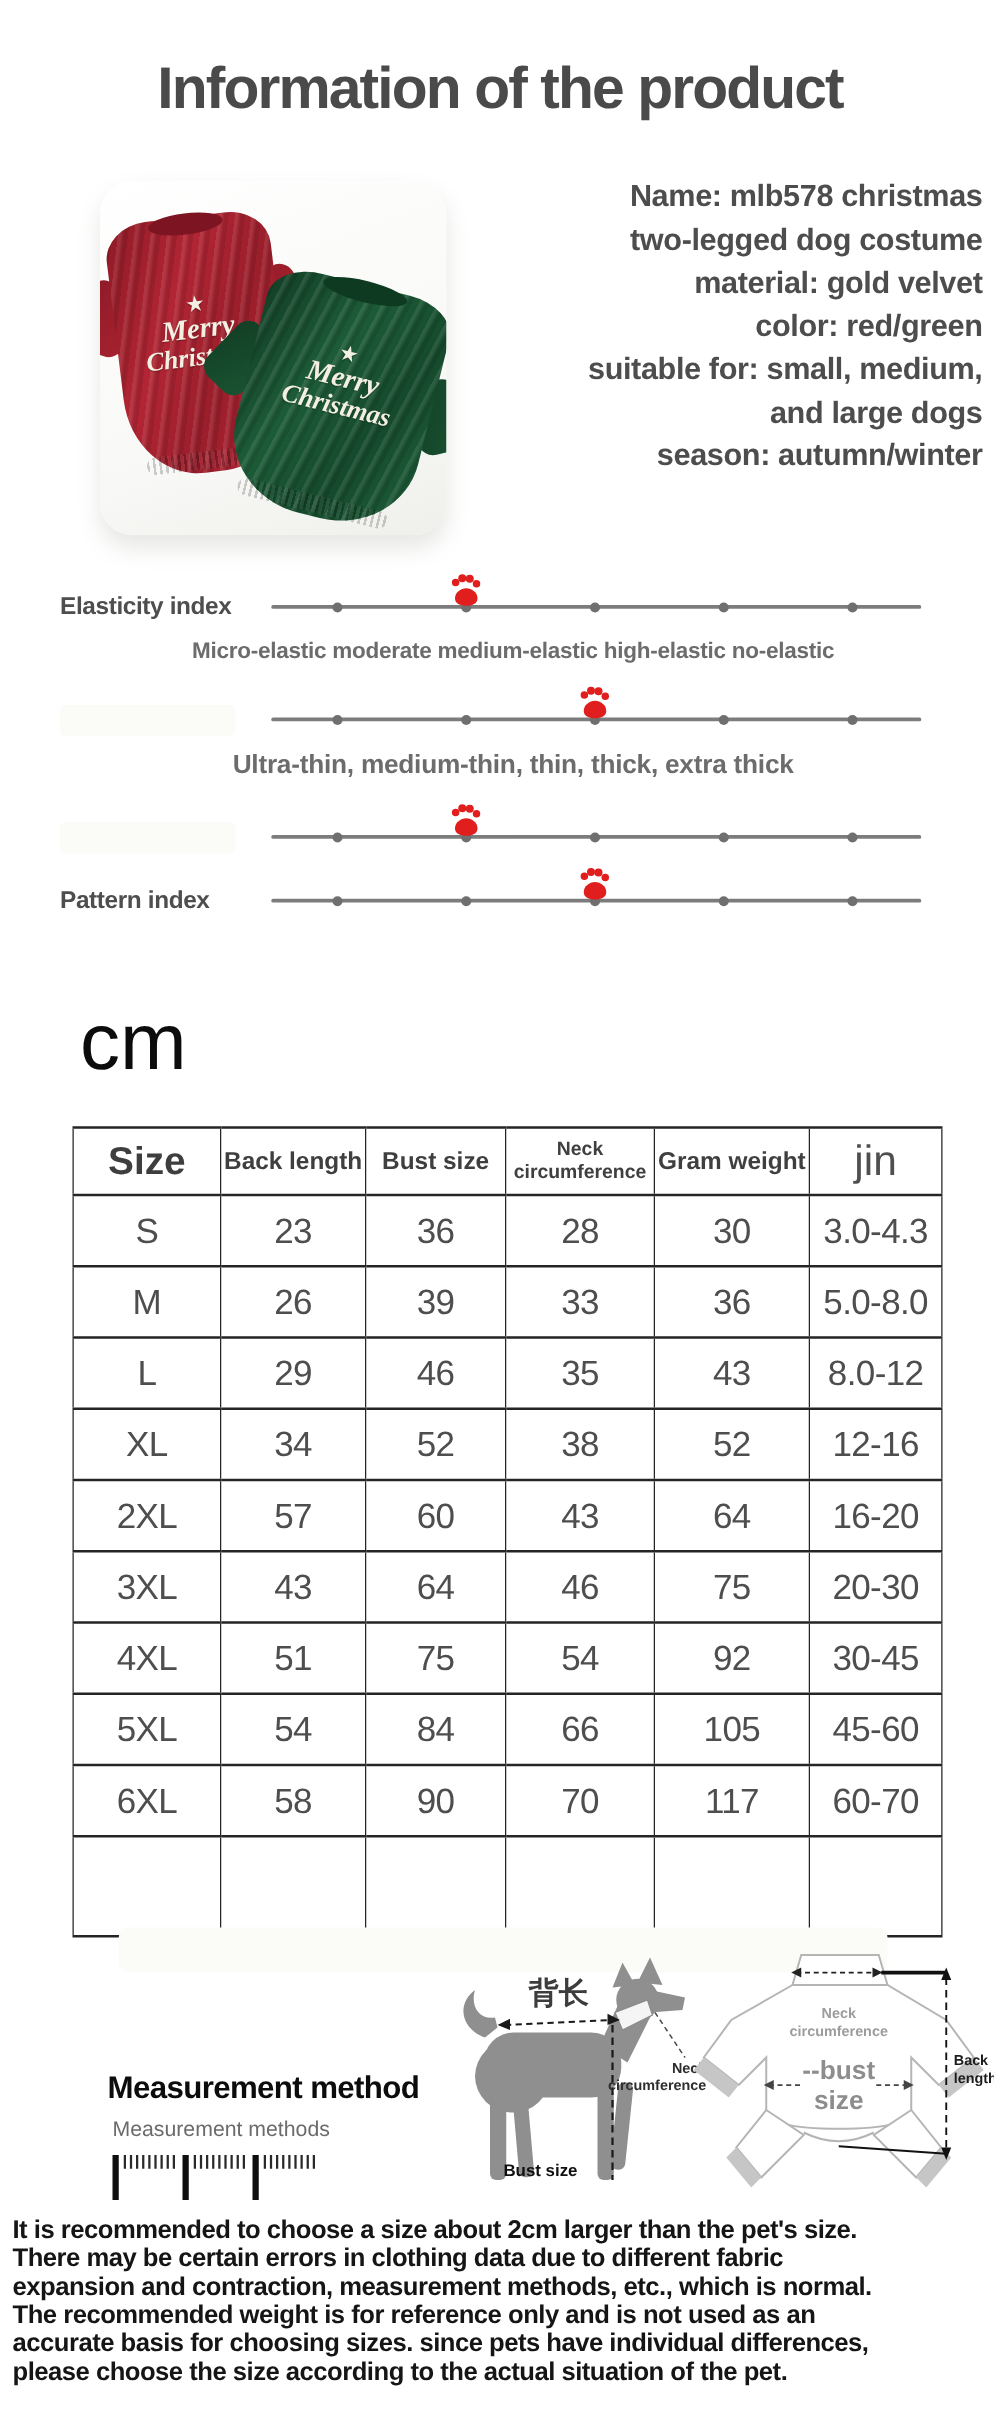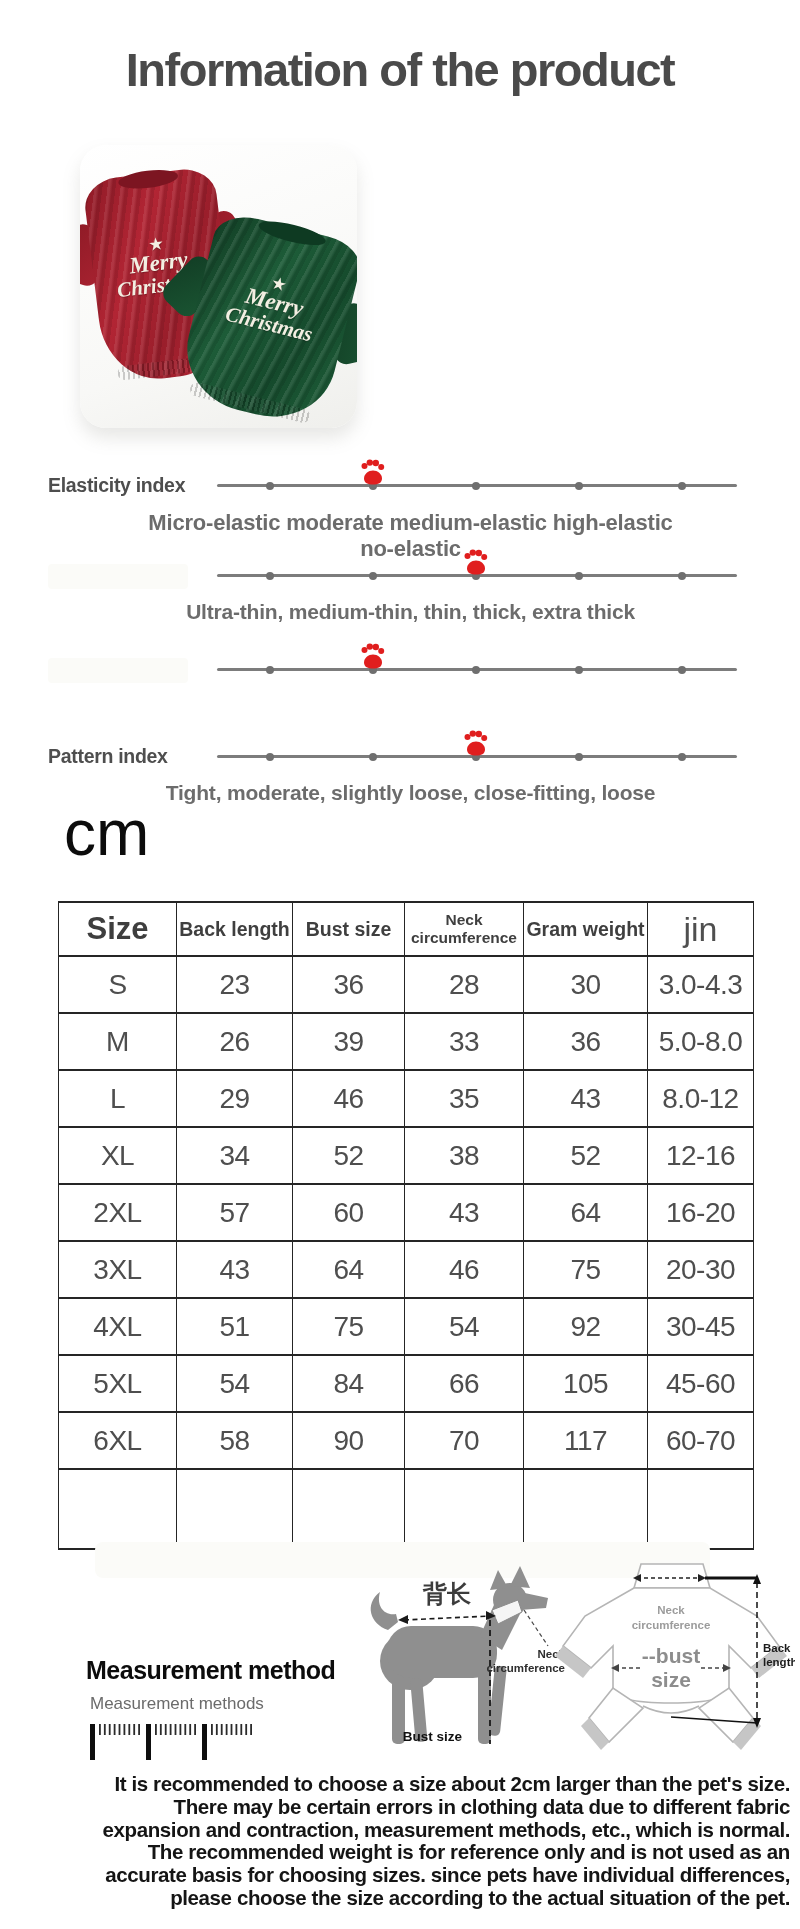--- a/index.html
+++ b/index.html
@@ -45,29 +45,29 @@
 
   
   #product-info{position:absolute;top:141px;right:14px;text-align:right;}
   .info-line{font-size:24.5px;font-weight:700;color:#4d4d4d;line-height:34.5px;letter-spacing:-0.3px;}
 
   
   .scale-row{position:absolute;left:0;width:728px;height:72px;}
   .scale-row:nth-of-type(1){top:473px;}
   .scale-row:nth-of-type(2){top:563px;}
   .scale-row:nth-of-type(3){top:657px;}
-  .scale-row:nth-of-type(4){top:744px;}
+  .scale-row:nth-of-type(4){top:708px;}
   .scale-label{position:absolute;left:48px;top:1px;width:165px;font-size:19.5px;font-weight:700;color:#4e4e4e;letter-spacing:-0.3px;}
   .scale-label.faint{background:#fbfbf8;height:25px;width:140px;border-radius:4px;}
   .scale-line{position:absolute;left:217px;top:11px;width:520px;height:3px;background:#7c7c7c;border-radius:2px;}
   .dot{position:absolute;top:-2.5px;width:8px;height:8px;border-radius:50%;background:#6f6f6f;}
   .paw{position:absolute;top:-26px;width:30px;height:28px;}
   .scale-caption{position:absolute;left:145px;right:52px;top:37px;text-align:center;
     font-weight:700;color:#6c6c6c;letter-spacing:-0.2px;}
-  .scale-row:nth-of-type(1) .scale-caption{font-size:22px;}
+  .scale-row:nth-of-type(1) .scale-caption{font-size:18px;}
   .scale-row:nth-of-type(2) .scale-caption{font-size:21px;}
   .scale-row:nth-of-type(4) .scale-caption{font-size:21px;}
 
   
   .cm-label{position:absolute;left:64px;top:796px;font-size:64px;font-weight:400;color:#0c0c0c;}
   #size-table{position:absolute;left:58px;top:901px;width:695px;border-collapse:collapse;
     table-layout:fixed;background:#fff;}
   #size-table th,#size-table td{border:1.6px solid #252525;border-top-width:2.2px;border-bottom-width:2.2px;
     text-align:center;vertical-align:middle;padding:0;overflow:hidden;}
   #size-table thead th{height:52px;}
@@ -80,21 +80,21 @@
 
   
   .faint-band{position:absolute;left:95px;top:1542px;width:615px;height:36px;background:#fbfbf8;border-radius:8px;}
   .meas-title{position:absolute;left:86px;top:1656px;font-size:25px;font-weight:800;color:#0c0c0c;letter-spacing:-0.5px;}
   .meas-sub{position:absolute;left:90px;top:1694px;font-size:17px;font-weight:400;color:#6b6b6b;}
   .ruler{position:absolute;left:88px;top:1722px;}
   .dog-svg{position:absolute;left:352px;top:1558px;}
   .garment-svg{position:absolute;left:545px;top:1556px;}
 
   
-  #disclaimer{position:absolute;left:10px;right:10px;top:1773px;text-align:right;}
+  #disclaimer{position:absolute;left:10px;right:10px;top:1773px;text-align:left;}
   .disc-line{font-size:20.5px;font-weight:700;color:#151515;line-height:22.8px;letter-spacing:-0.4px;}
 </style>
 </head>
 <body>
 
 <div id="page">
 
   <div class="page-title">Information of the product</div>
 
   <div class="card">
@@ -117,20 +117,29 @@
       <div class="collar"></div>
       <div class="print">
         <span class="star">★</span>
         <span class="w1">Merry</span>
         <span class="w2">Christmas</span>
       </div>
       <div class="hem"></div>
     </div>
   </div>
 
+  <div id="product-info">
+      <div class="info-line">Name: mlb578 christmas</div>
+      <div class="info-line">two-legged dog costume</div>
+      <div class="info-line">material: gold velvet</div>
+      <div class="info-line">color: red/green</div>
+      <div class="info-line">suitable for: small, medium,</div>
+      <div class="info-line">and large dogs</div>
+      <div class="info-line">season: autumn/winter</div>
+    </div>
 
   <div id="scales">
       <div class="scale-row">
         <div class="scale-label">Elasticity index</div>
         <div class="scale-line" style="background: rgb(124, 124, 124);">
           <span class="dot" style="left: 49px;"></span>
           <span class="dot" style="left: 152px;"></span>
           <span class="dot" style="left: 255px;"></span>
           <span class="dot" style="left: 358px;"></span>
           <span class="dot" style="left: 461px;"></span>
@@ -189,21 +198,20 @@
           <span class="dot" style="left: 358px;"></span>
           <span class="dot" style="left: 461px;"></span>
           <svg viewBox="0 0 30 28" xmlns="http://www.w3.org/2000/svg" class="paw" style="left: 244px;">
             <circle cx="6.5" cy="8" r="3" fill="#e01e1e"></circle>
             <circle cx="11.8" cy="4.6" r="3.2" fill="#e01e1e"></circle>
             <circle cx="17.8" cy="5" r="3.2" fill="#e01e1e"></circle>
             <circle cx="23.2" cy="9" r="3" fill="#e01e1e"></circle>
             <path d="M15,12.5 C19.5,12.5 24,16 24,20.5 C24,25 20,26.5 15,26.5 C10,26.5 6,25 6,20.5 C6,16 10.5,12.5 15,12.5 Z" fill="#e01e1e"></path>
           </svg>
         </div>
-        <div class="scale-caption">Tight, moderate, slightly loose, close-fitting, loose</div>
       </div>
     </div>
 
   <div class="cm-label">cm</div>
   <table id="size-table">
     <colgroup>
       <col style="width:118px">
         <col style="width:116px">
         <col style="width:112px">
       <col style="width:119px">

